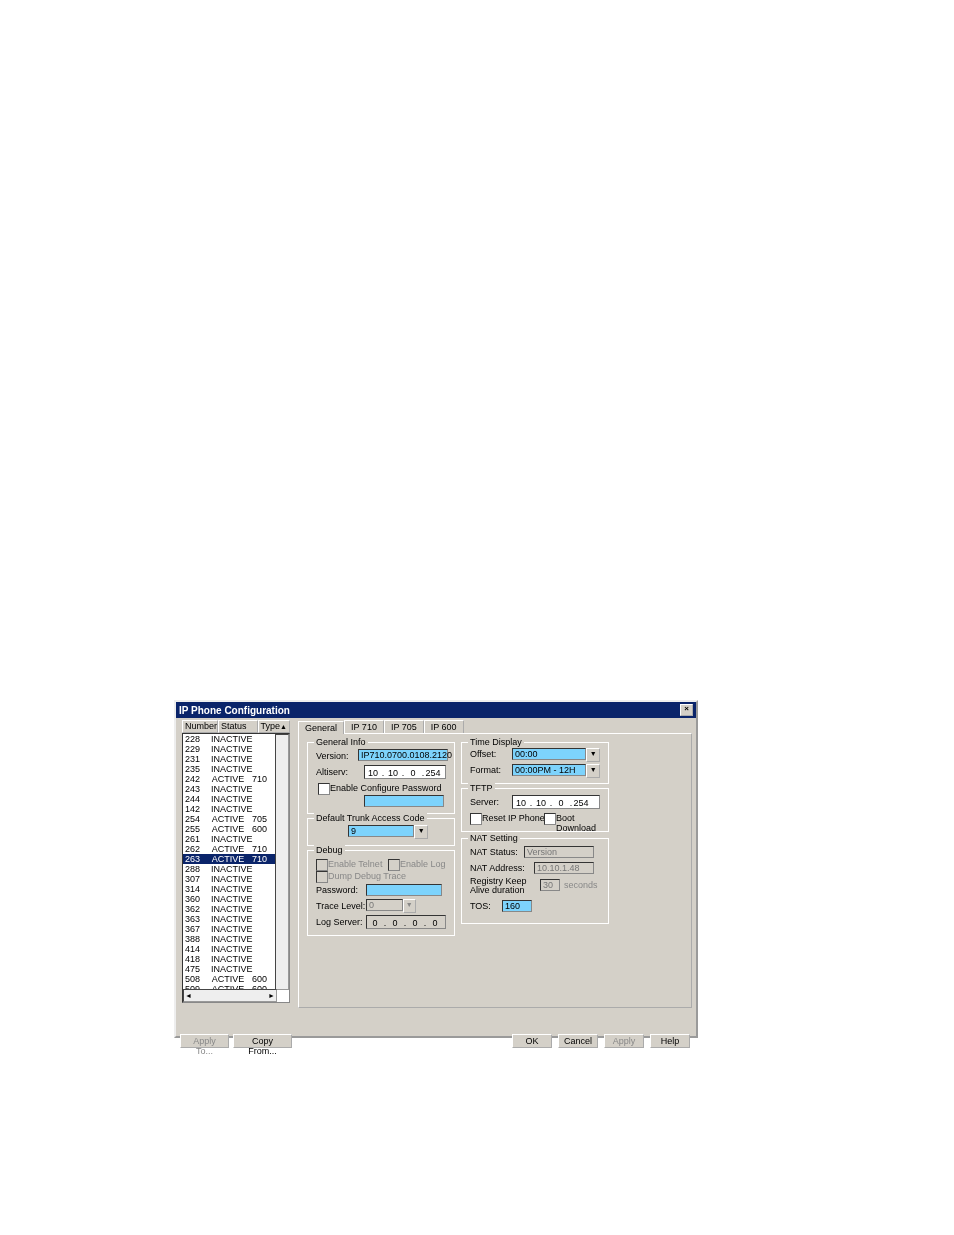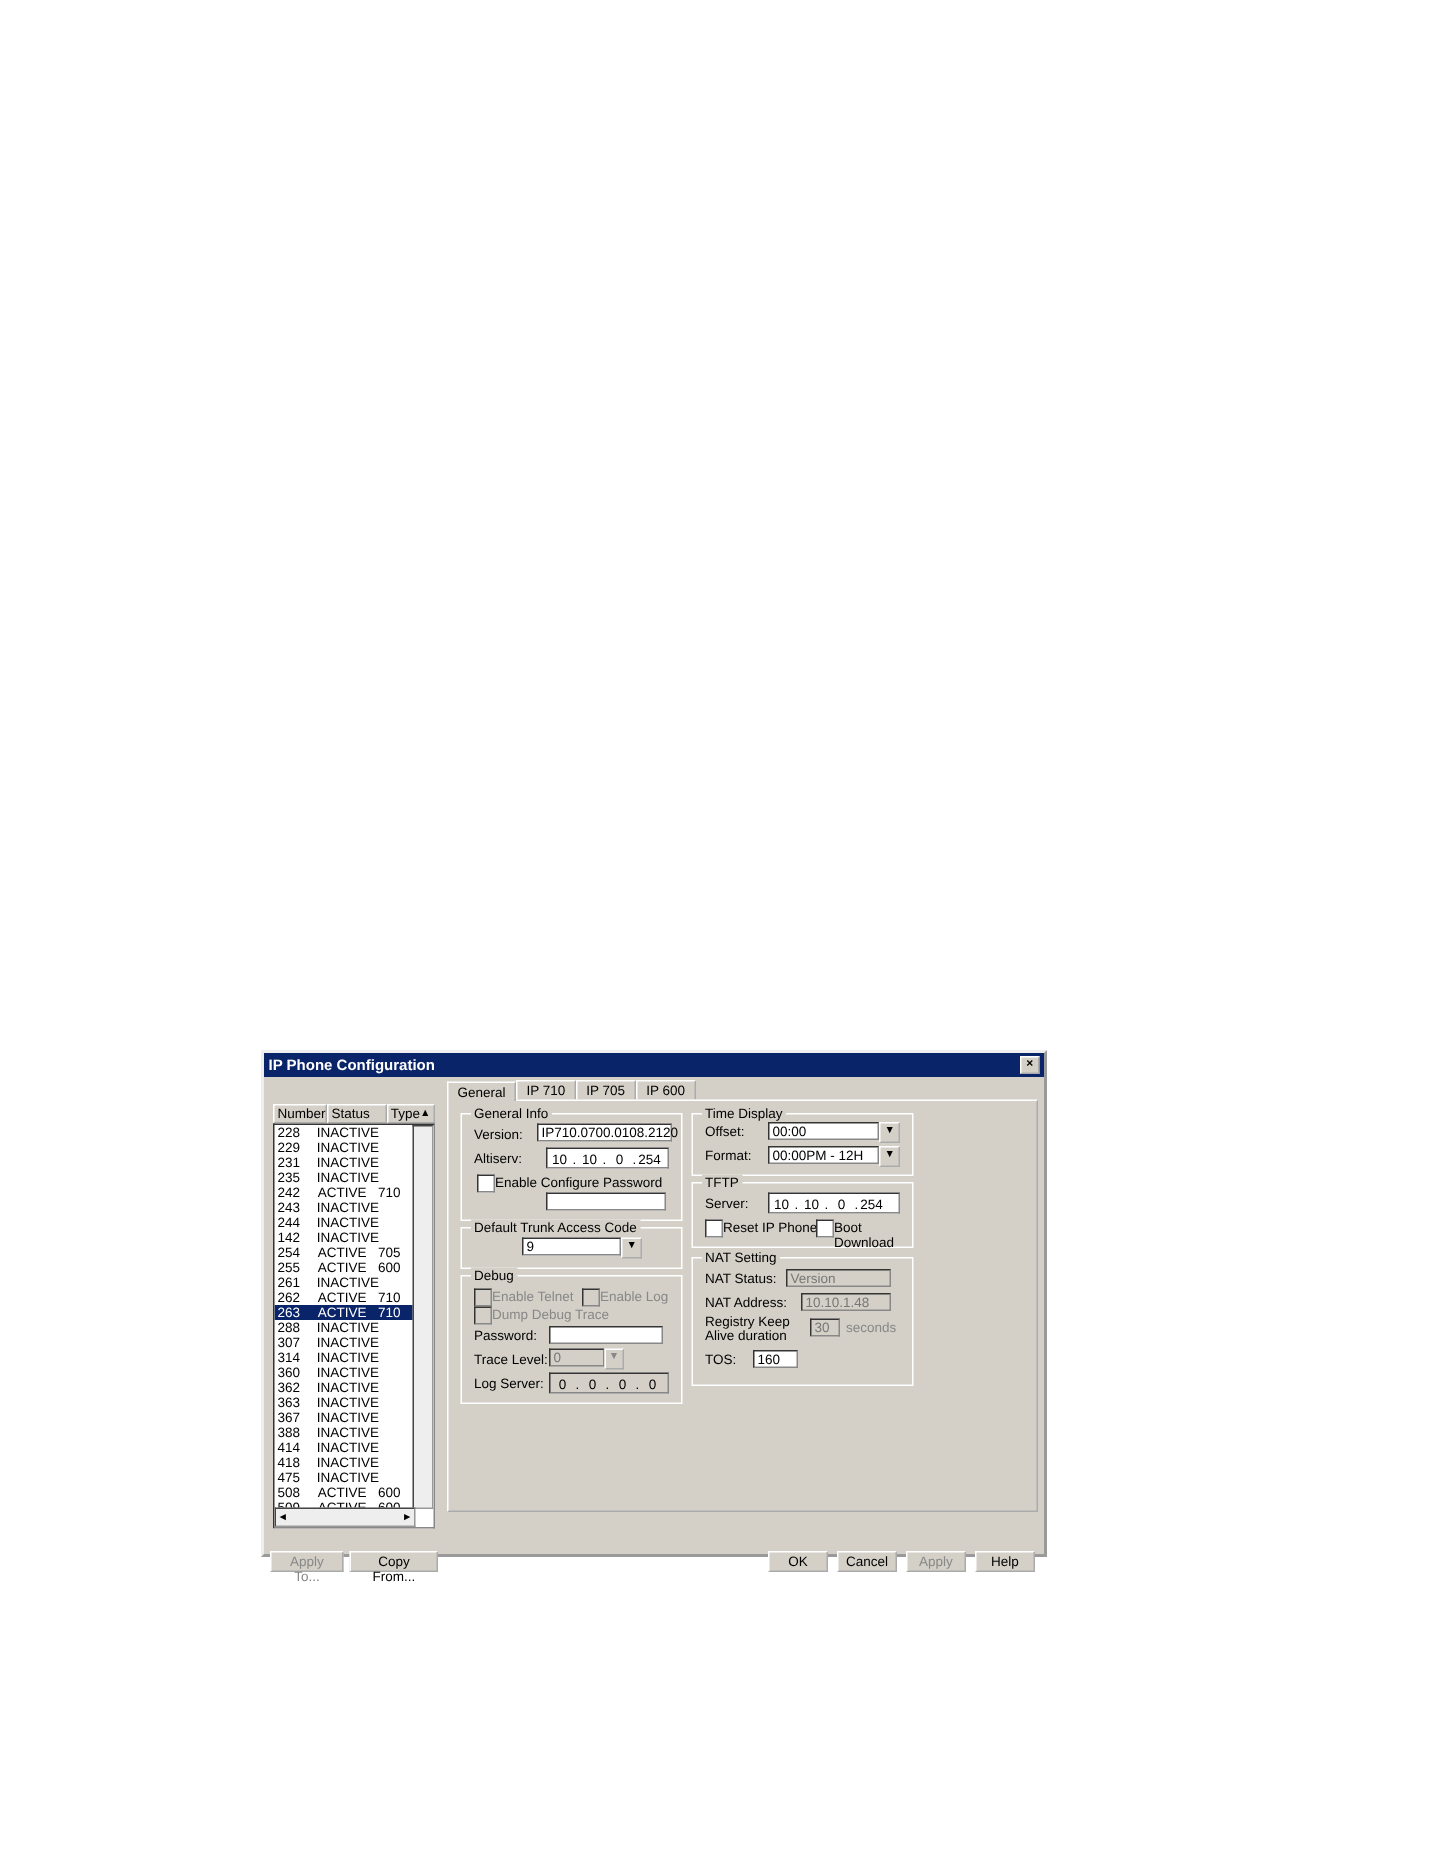--- a/index.html
+++ b/index.html
@@ -1,21 +1,21 @@
 <!DOCTYPE html>
 <html><head>
 <meta charset="utf-8">
 <style>
   body { background:#fff; margin:0; font-family:"MS Sans Serif","Tahoma",sans-serif; font-size:10px; color:#000; }
   .stage { position:relative; width:954px; height:1235px; }
   .dialog { position:absolute; left:174px; top:700px; width:520px; height:334px; background:#D4D0C8; border:2px outset #eee; }
   .titlebar { background:linear-gradient(to right,#0A246A,#0A246A); height:14px; color:#fff; font-weight:bold; font-size:10px; padding:1px 3px; display:flex; align-items:center; justify-content:space-between; }
   .closebox { width:11px; height:10px; background:#D4D0C8; border:1px outset #fff; font-size:8px; line-height:8px; text-align:center; color:#000; }
   .content { position:absolute; left:4px; top:18px; right:4px; bottom:4px; }
-  .left-pane { position:absolute; left:2px; top:0; width:108px; bottom:24px;margin-top:16px; }
+  .left-pane { position:absolute; left:2px; top:0; width:108px; bottom:24px; }
   .colheads { display:flex; background:#D4D0C8; height:13px; }
   .colheads div { border:1px outset #fff; font-size:9px; padding:0 2px; line-height:11px; }
   .ch-num { width:30px; text-align:left; }
   .ch-stat { width:44px; text-align:left; }
   .ch-type { width:28px; text-align:left; display:flex; justify-content:space-between; }
   .arrow-tiny { font-size:7px; }
   .list-wrap { position:relative; background:#fff; border:1px inset #888; height:268px; overflow:hidden; }
   .list-inner { position:absolute; inset:0; right:12px; }
   .row { display:flex; font-size:9px; line-height:10px; padding:0 2px; }
   .row .c1 { width:28px; }
@@ -28,21 +28,21 @@
   .btnrow { position:absolute; left:0; bottom:0; width:112px; height:18px; display:flex; gap:4px; }
   .btn { background:#D4D0C8; border:1px outset #fff; font-size:9px; padding:1px 4px; height:14px; min-width:46px; text-align:center;margin-top:20px; }
   .btn.dis { color:#888; }
   .tabs { position:absolute; left:118px; top:0; right:0; display:flex; }
   .tab { border:1px outset #fff; background:#D4D0C8; font-size:9px; padding:1px 6px; border-bottom:none; }
   .tab.on { position:relative; z-index:2; top:1px; background:#D4D0C8; }
   .panel { position:absolute; left:118px; top:13px; right:0; bottom:24px; border:1px outset #fff; background:#D4D0C8; }
   .grp { position:absolute; border:1px groove #fff; }
   .grp .legend { position:absolute; left:6px; top:-6px; background:#D4D0C8; font-size:9px; padding:0 2px; }
   .lbl { font-size:9px; }
-  .fld { background:#ffffff; border:1px inset #888; height:12px; font-size:9px; padding:0 2px; box-sizing:border-box; }
+  .fld { background:#7dd3fc; border:1px inset #888; height:12px; font-size:9px; padding:0 2px; box-sizing:border-box; }
   .fld.ro { background:#D4D0C8; color:#777; }
   .dropdown { display:flex; }
   .ddbtn { width:12px; height:12px; background:#D4D0C8; border:1px outset #fff; font-size:7px; line-height:10px; text-align:center; }
   .chk { width:10px; height:10px; border:1px inset #888; background:#fff; display:inline-block; vertical-align:middle; }
   .chk.dis { background:#D4D0C8; }
   .ipbox { display:flex; background:#fff; border:1px inset #888; height:12px; align-items:flex-end; font-size:9px; }
   .ipbox .oct { width:16px; text-align:center; border:none; font-size:9px; height:10px; }
   .ipbox .dot { width:4px; text-align:center; }
   .ipbox.dis { background:#D4D0C8; }
   .dlg-btns { position:absolute; right:2px; bottom:0; height:18px; display:flex; gap:6px; }

